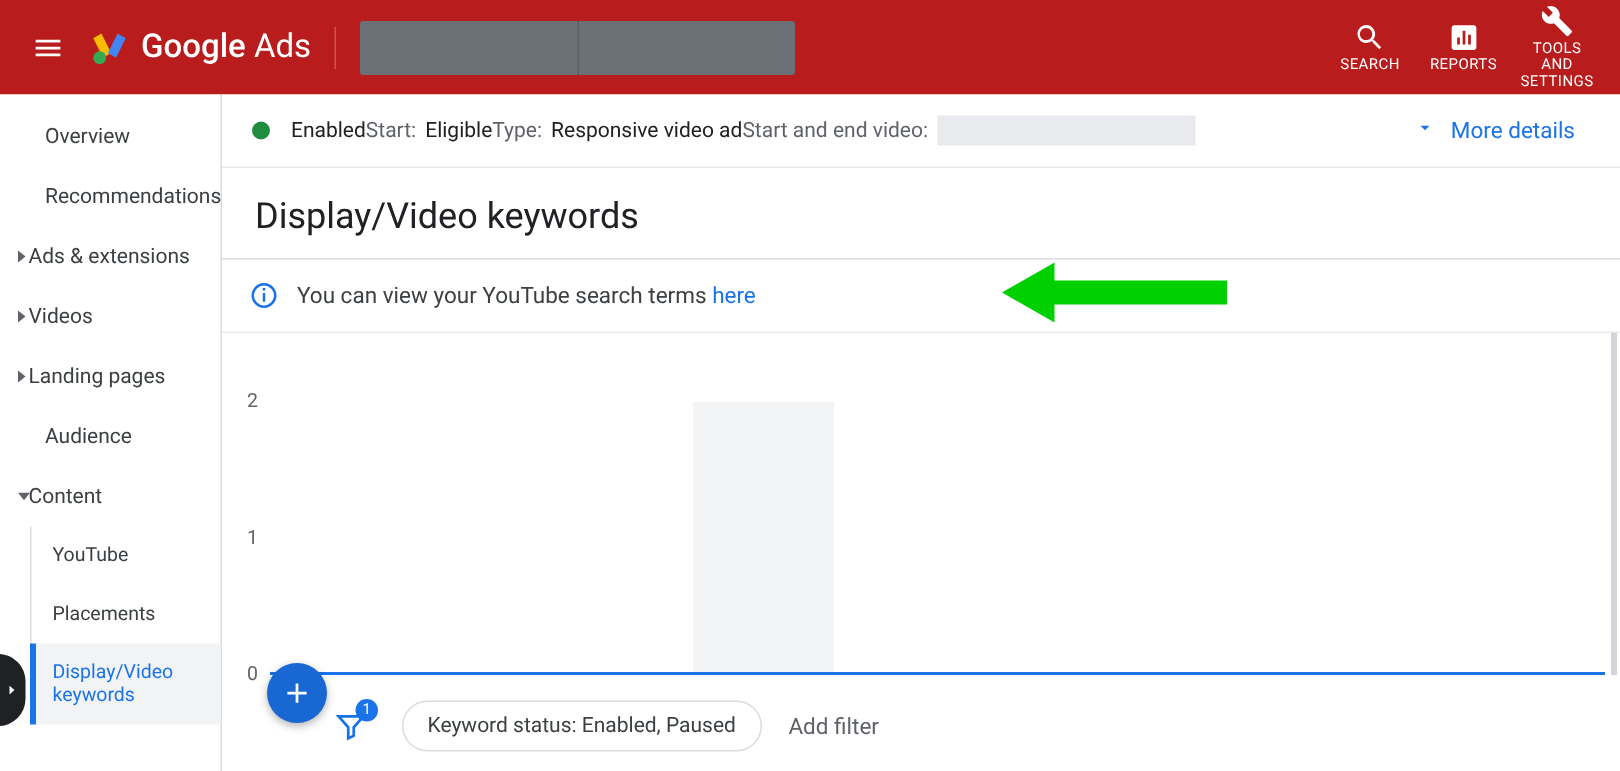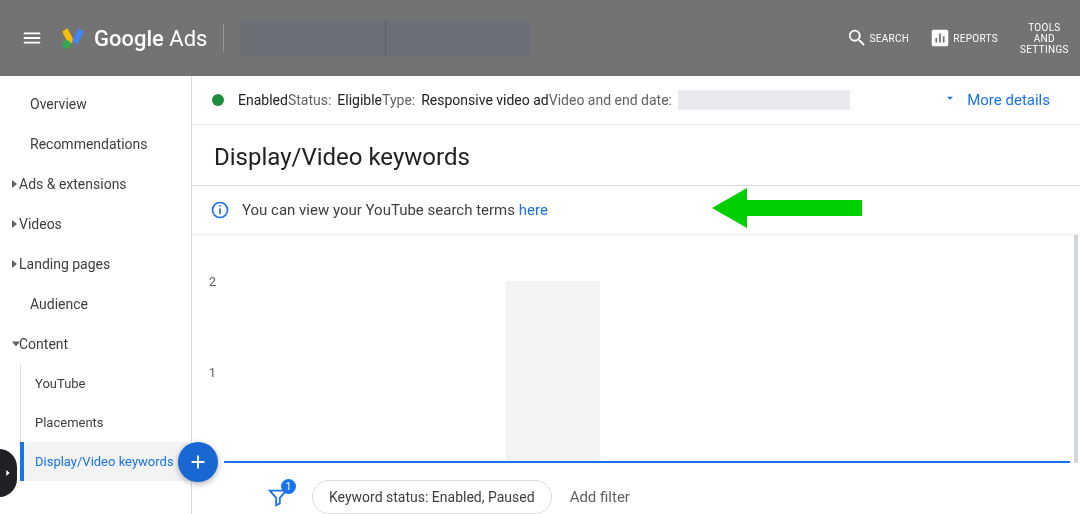--- a/index.html
+++ b/index.html
@@ -1,31 +1,31 @@
 <!DOCTYPE html>
 <html><head>
 <meta charset="utf-8">
 <style>
   * { box-sizing: border-box; margin: 0; padding: 0; }
   body { font-family: 'Google Sans', Roboto, Arial, sans-serif; font-size: 14px; color: #202124; background: #fff; width: 1080px; height: 514px; overflow: hidden; position: relative; }
-  .header { background: #737373; height: 76px; display: flex; align-items: center; padding: 0 12px; color: #fff; }
+  .header { background: #b91c1c; height: 63px; display: flex; align-items: center; padding: 0 12px; color: #fff; }
   .hamburger { width: 40px; height: 40px; display: flex; align-items: center; justify-content: center; cursor: pointer; }
   .hamburger svg { fill: #fff; }
   .logo-block { display: flex; align-items: center; gap: 8px; margin-left: 8px; }
   .brand { font-size: 22px; color: #fff; font-weight: 400; }
   .brand .bold { font-weight: 500; }
   .vdiv { width: 1px; height: 28px; background: rgba(255,255,255,0.25); margin: 0 16px; }
   .gray-pill { background: #6b7076; height: 36px; width: 290px; border-radius: 2px; display:flex; align-items:center; }
   .gray-pill-seg { flex:1; height:100%; }
   .gray-pill-seg + .gray-pill-seg { border-left:1px solid #5a5f65; }
   .header-spacer { flex: 1; }
-  .header-tool { display: flex; flex-direction: row; align-items: center; color: #fff; font-size: 10px; gap: 2px; padding: 0 10px; cursor: pointer; letter-spacing: .3px; }
+  .header-tool { display: flex; flex-direction: column; align-items: center; color: #fff; font-size: 10px; gap: 2px; padding: 0 10px; cursor: pointer; letter-spacing: .3px; }
   .header-tool svg { fill: #fff; }
   .main { display: flex; height: calc(514px - 63px); }
-  .sidebar { width: 192px; border-right: 1px solid #dadce0; background: #fff; padding-top: 8px; position: relative; }
+  .sidebar { width: 148px; border-right: 1px solid #dadce0; background: #fff; padding-top: 8px; position: relative; }
   .side-item { padding: 12px 16px 12px 30px; font-size: 14px; color: #3c4043; cursor: pointer; position: relative; }
   .side-item.has-caret { padding-left: 19px; }
   .caret { position: absolute; left: 12px; top: 50%; transform: translateY(-50%); width: 0; height: 0; }
   .caret.right { border-top: 4px solid transparent; border-bottom: 4px solid transparent; border-left: 5px solid #5f6368; }
   .caret.down { border-left: 4px solid transparent; border-right: 4px solid transparent; border-top: 5px solid #5f6368; }
   .sub-group { border-left: 1px solid #dadce0; margin-left: 20px; }
   .sub-item { padding: 12px 12px 12px 14px; font-size: 13px; color: #3c4043; cursor: pointer; }
   .sub-item.active { color: #1a73e8; background: #f1f3f4; border-left: 4px solid #1a73e8; margin-left: -1px; padding-left: 11px; }
   .expand-tab { position: absolute; left: -1px; bottom: 30px; width: 18px; height: 48px; background: #202124; border-radius: 0 24px 24px 0; display: flex; align-items: center; justify-content: center; cursor: pointer; }
   .expand-tab svg { fill: #fff; }
@@ -119,29 +119,29 @@
     </div>
   </div>
 
   <div class="content">
     <div class="status-bar">
       <div class="kv">
           <span class="dot"></span>
           <span>Enabled</span>
         </div>
       <div class="kv">
-          <span class="muted">Status:</span> 
+          <span class="muted">Start:</span> 
           <span>Eligible</span>
         </div>
       <div class="kv">
           <span class="muted">Type:</span> 
           <span>Responsive video ad</span>
         </div>
       <div class="kv">
-          <span class="muted">Video and end date:</span> 
+          <span class="muted">Start and end video:</span> 
           <span class="gray-box"></span>
         </div>
       <div class="more-details">
         <svg width="14" height="14" viewBox="0 0 24 24" fill="#1a73e8">
             <path d="M7 10l5 5 5-5z"></path>
           </svg>
         <span>More details</span>
       </div>
     </div>
 

